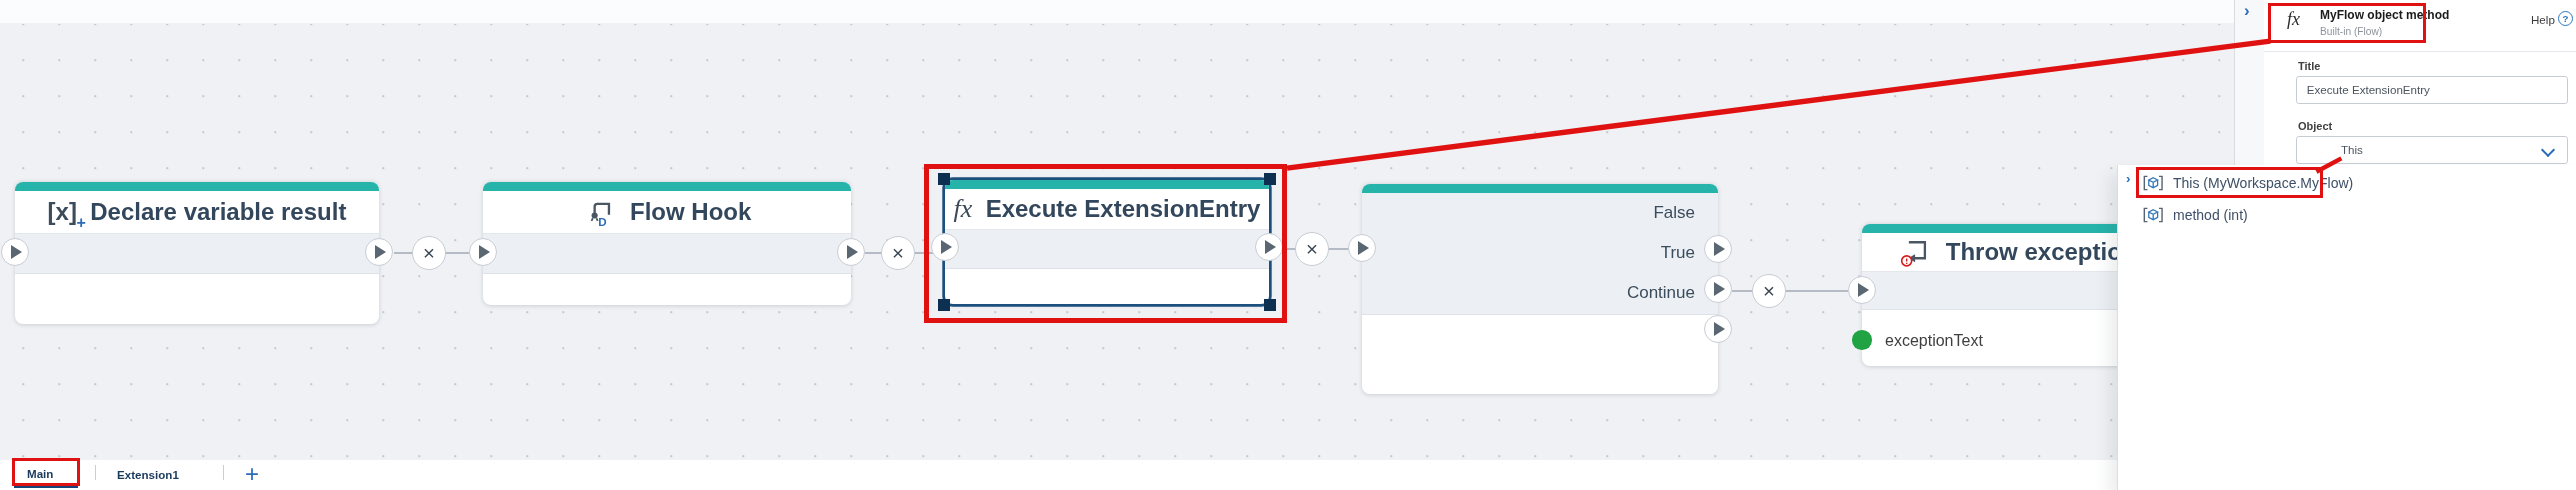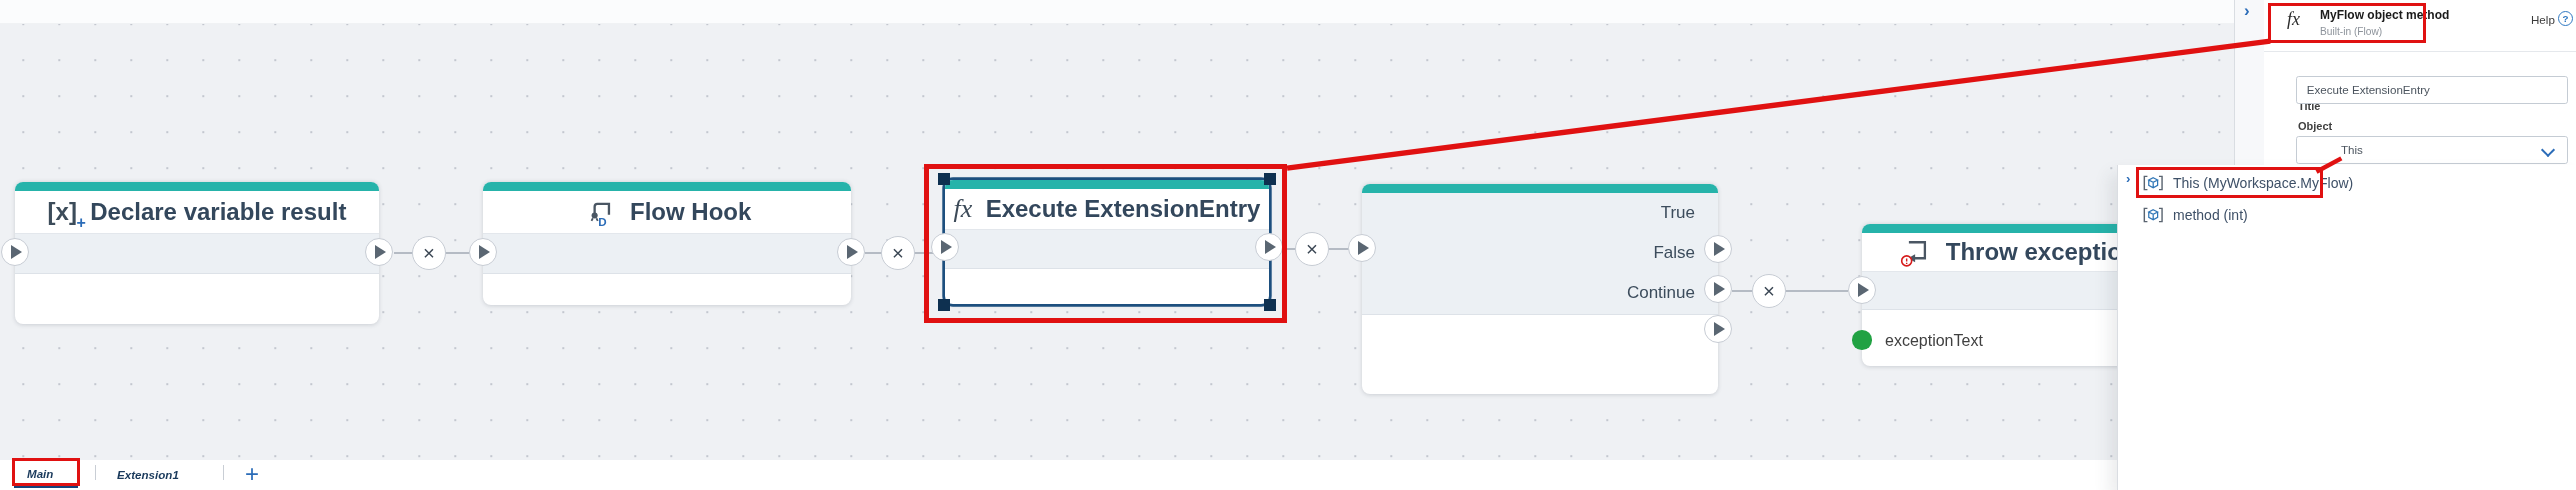--- a/index.html
+++ b/index.html
@@ -35,21 +35,21 @@
   .red-box{position:absolute;border:5.3px solid #e01111;z-index:12;box-sizing:border-box;}
   .red-box.thin{border-width:3.6px;}
   .green-dot{position:absolute;width:19.6px;height:19.6px;border-radius:50%;background:#21a243;z-index:3;}
   .outlabel{position:absolute;font-size:16px;color:#404040;white-space:nowrap;}
   
   .fx-node{font-family:"Liberation Serif",serif;font-style:italic;font-size:26px;color:#3c4a58;}
   .declare-ic{position:relative;font-size:24px;font-weight:600;color:#3c4c5a;}
   .declare-plus{position:absolute;right:-9px;bottom:-6.2px;font-size:16px;font-weight:700;color:#2b6cb8;}
   
   .tabbar{position:absolute;left:0;top:460px;width:2234px;height:30px;background:#fff;z-index:4;}
-  .tab{position:absolute;font-size:11.6px;font-weight:700;color:#1a3a5c;font-style:italic;}
+  .tab{position:absolute;font-size:11.6px;font-weight:700;color:#1a3a5c;}
   .tab-underline{position:absolute;height:3.6px;background:#17427a;}
   .tabsep{position:absolute;top:5.3px;width:0.9px;height:15px;background:#c9ced5;}
   .tab-add{position:absolute;font-size:24px;font-weight:300;color:#2b6cb8;line-height:24px;}
   
   .collapse-strip{position:absolute;left:2234px;top:0;width:29px;height:491px;background:#f7f8fa;
                   border-left:0.9px solid #d9dde2;border-right:0.9px solid #e8ebef;z-index:6;}
   .collapse-chev{position:absolute;left:9px;top:0.9px;font-size:17px;font-weight:700;color:#2b6cb8;}
   .panel{position:absolute;left:2264px;top:0;width:312px;height:491px;background:#fff;z-index:6;}
   .panel-divider{position:absolute;left:0;top:51px;width:312px;height:0.9px;background:#e5e8ec;}
   .fx-panel{position:absolute;left:23px;top:9px;font-family:"Liberation Serif",serif;
@@ -149,22 +149,22 @@
       </div>
     <div class="handle" style="left:-7.1px;top:-7.1px;"></div>
     <div class="handle" style="right:-7.1px;top:-7.1px;"></div>
     <div class="handle" style="left:-7.1px;bottom:-7.1px;"></div>
     <div class="handle" style="right:-7.1px;bottom:-7.1px;"></div>
   </div>
 
   <div class="node" style="left:1362px;top:184px;width:356px;height:210px;">
     <div class="node-topbar"></div>
     <div class="node-body" style="height:121px;">
+      <div class="branch-row">False</div>
       <div class="branch-row">True</div>
-      <div class="branch-row">False</div>
       <div class="branch-row">Continue</div>
     </div>
     <div class="port" style="left:-14.2px;top:50px;">
         <span class="tri"></span>
       </div>
     <div class="port" style="right:-14.2px;top:51px;">
         <span class="tri"></span>
       </div>
     <div class="port" style="right:-14.2px;top:91px;">
         <span class="tri"></span>
@@ -207,21 +207,21 @@
   </div>
 
   <div class="panel">
     <span class="fx-panel">fx</span>
     <span class="ph-title">MyFlow object method</span>
     <span class="ph-sub">Built-in (Flow)</span>
     <span class="help-label">Help</span>
     <span class="help-circle">?</span>
     <div class="panel-divider"></div>
 
-    <span class="field-label" style="left:34px;top:60px;margin-top:40px;">Title</span>
+    <span class="field-label" style="left:34px;top:60px;">Title</span>
     <div class="field-box" style="top:76px;">
       <span>Execute ExtensionEntry</span>
     </div>
 
     <span class="field-label" style="left:34px;top:120px;text-align:center;">Object</span>
     <div class="field-box" style="top:136px;padding-left:44px;">
       <span>This</span>
       <span class="chev-down"></span>
     </div>
   </div>

